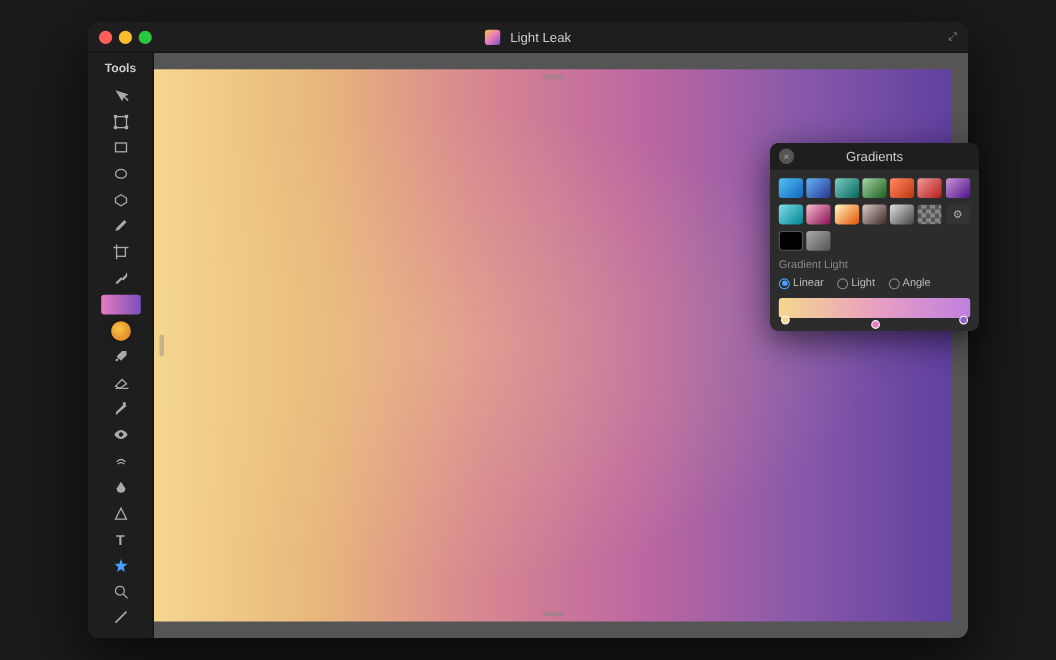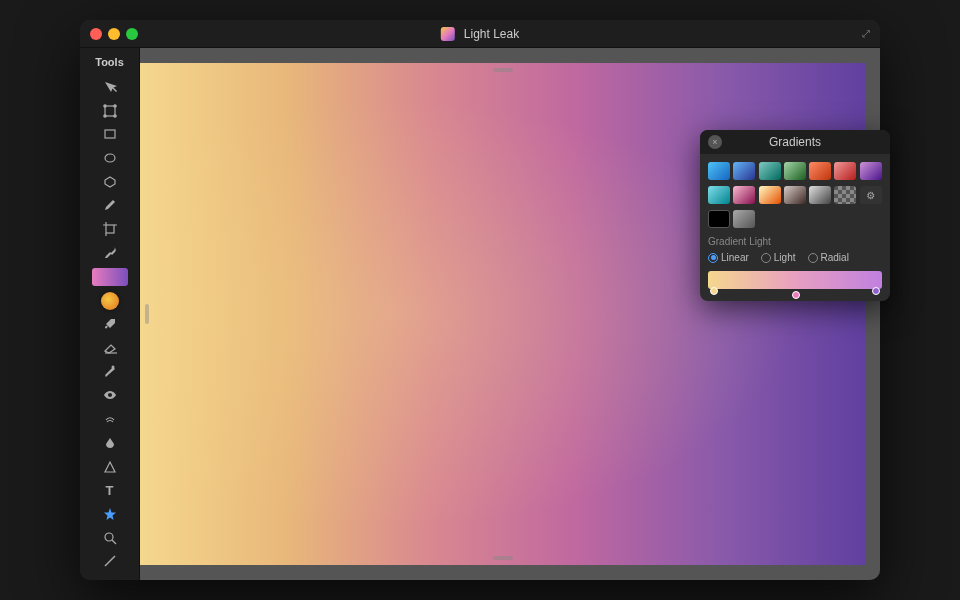--- a/index.html
+++ b/index.html
@@ -555,21 +555,21 @@
             <div></div>
           </div>
         <span>Linear</span>
       </div>
       <div class="radio-option">
         <div class="radio-circle"></div>
         <span>Light</span>
       </div>
       <div class="radio-option">
         <div class="radio-circle"></div>
-        <span>Radial</span>
+        <span>Angle</span>
       </div>
     </div>
 
     <div class="gradient-bar-container">
       <div class="gradient-bar"></div>
       <div class="gradient-bar-stops">
         <div class="stop-marker" style="background:#f5d78e;"></div>
         <div class="stop-marker" style="background:#e87cbe; position:absolute; left:48%; bottom:-4px;"></div>
         <div class="stop-marker" style="background:#9060d0;"></div>
       </div>

